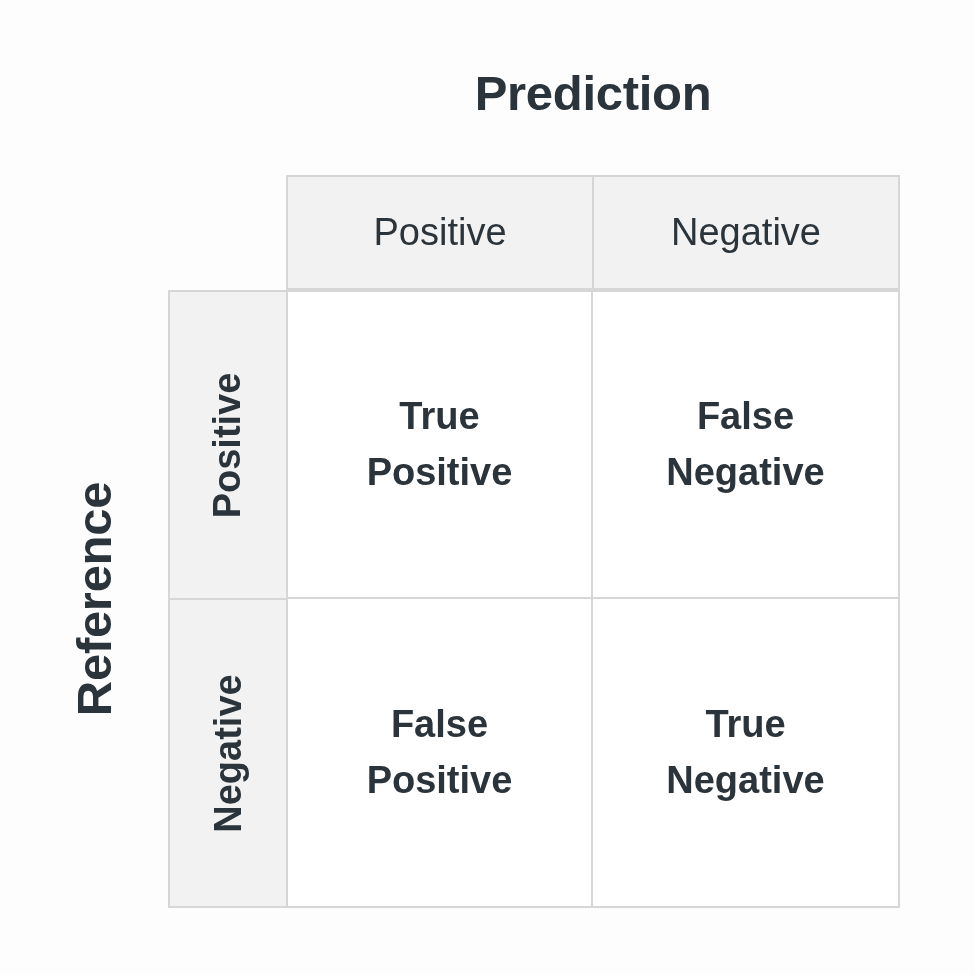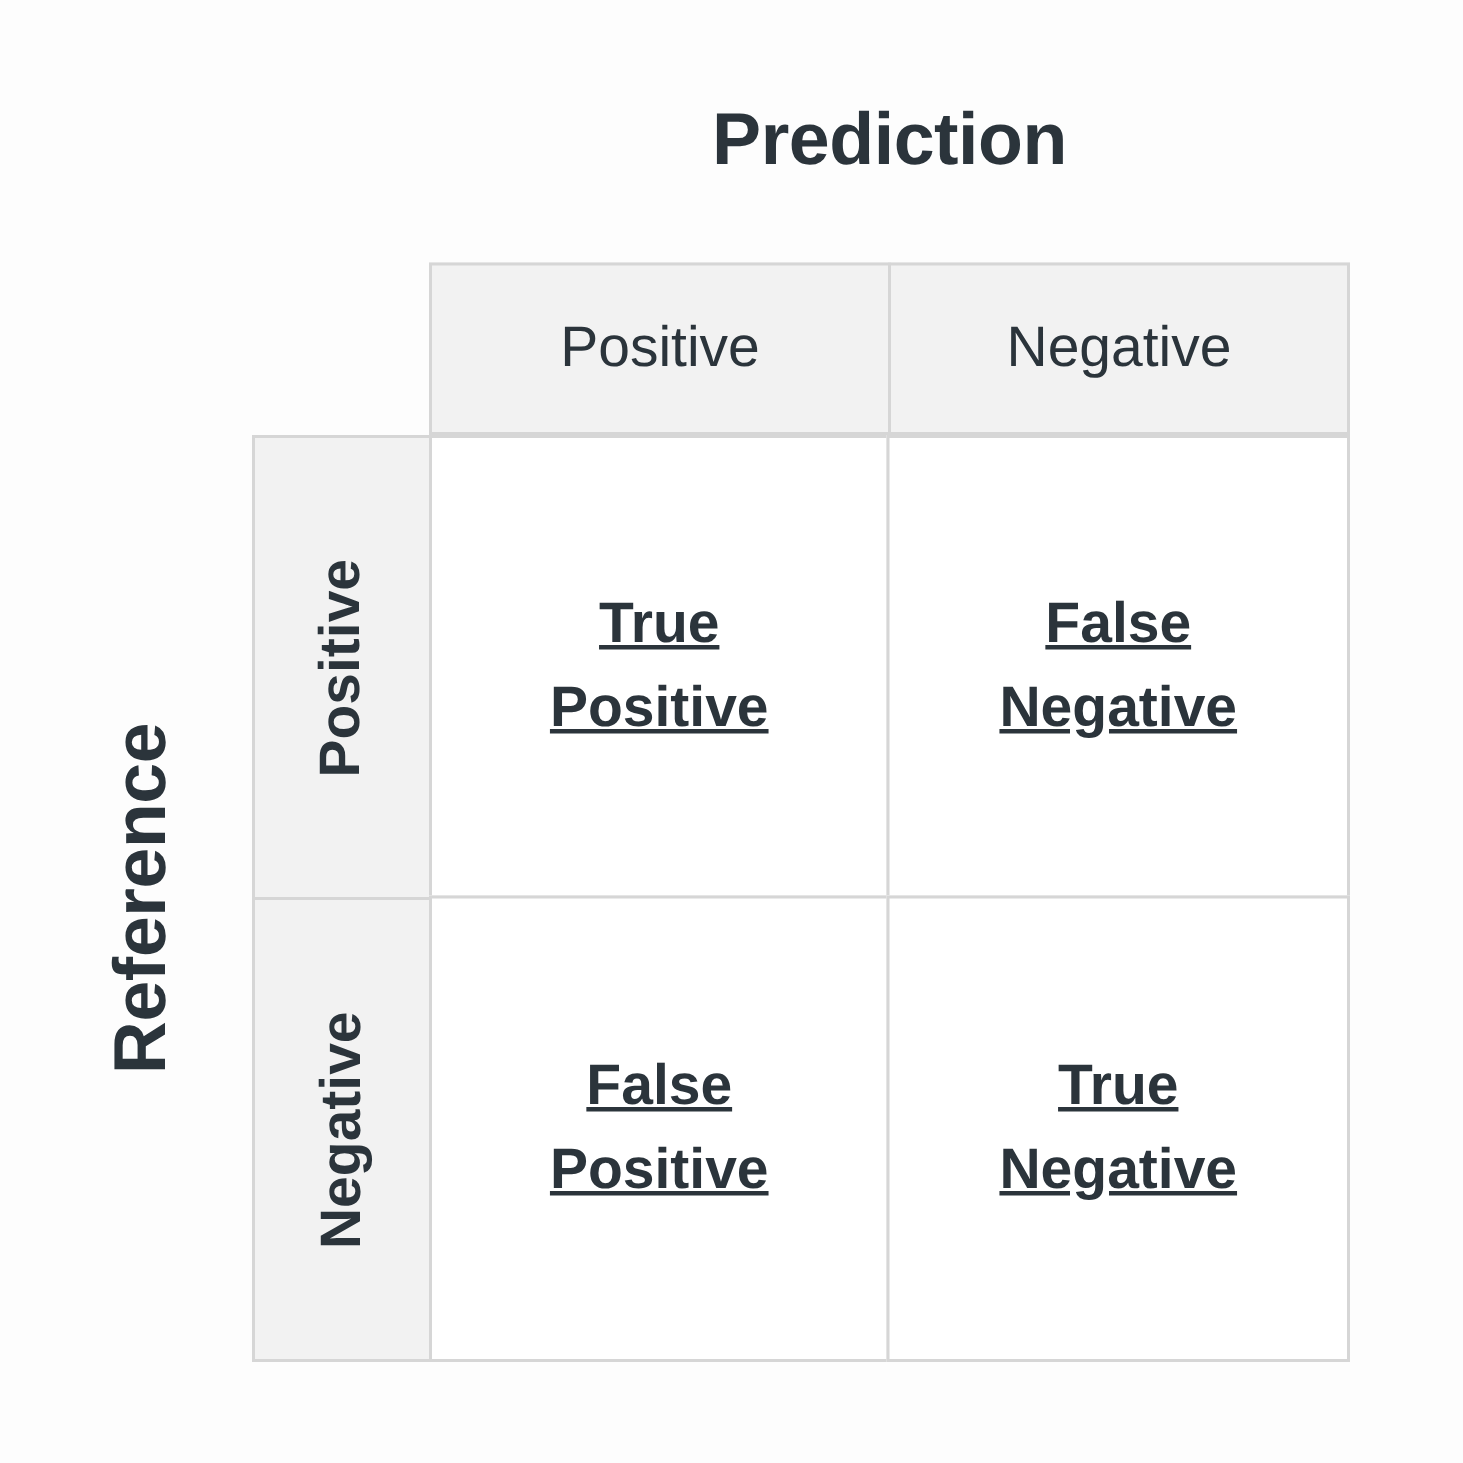--- a/index.html
+++ b/index.html
@@ -136,21 +136,20 @@
     border: 2px solid #d6d6d6;
     box-sizing: border-box;
     display: flex;
     align-items: center;
     justify-content: center;
     text-align: center;
     font-size: 38px;
     font-weight: 600;
     line-height: 1.45;
     color: #2b343b;
-    text-decoration: underline;
   }
   .matrix-cell:nth-child(2),
   .matrix-cell:nth-child(4) {
     margin-left: -2px;
   }
   .matrix-cell:nth-child(3),
   .matrix-cell:nth-child(4) {
     margin-top: -2px;
   }
   .cell-text {

